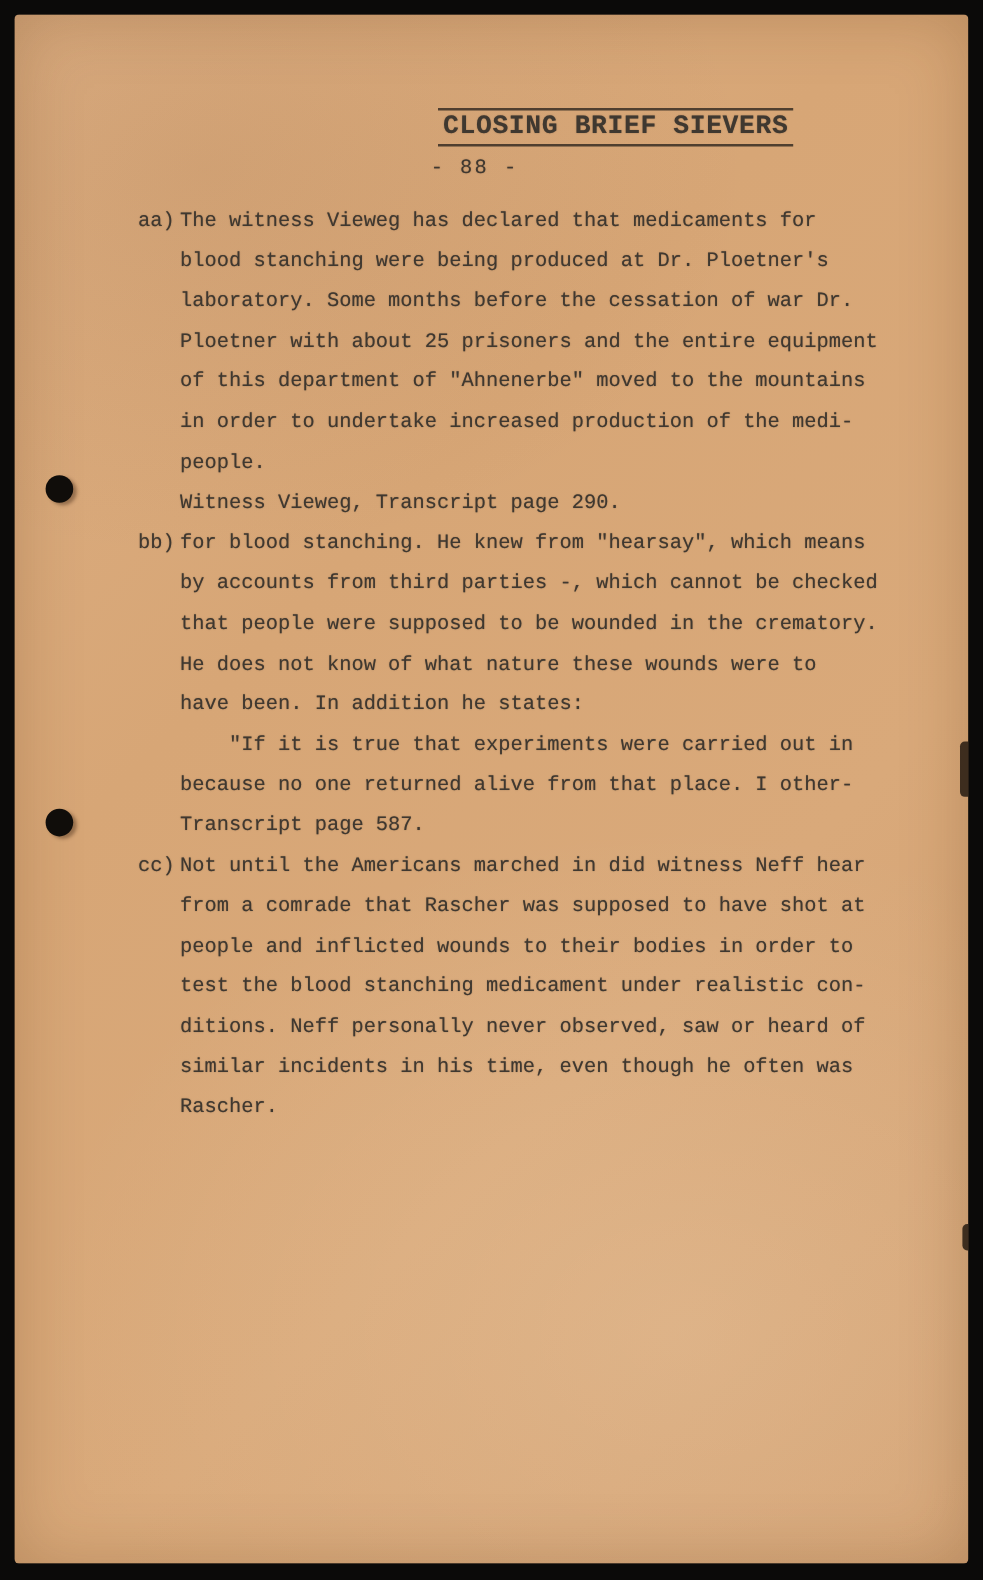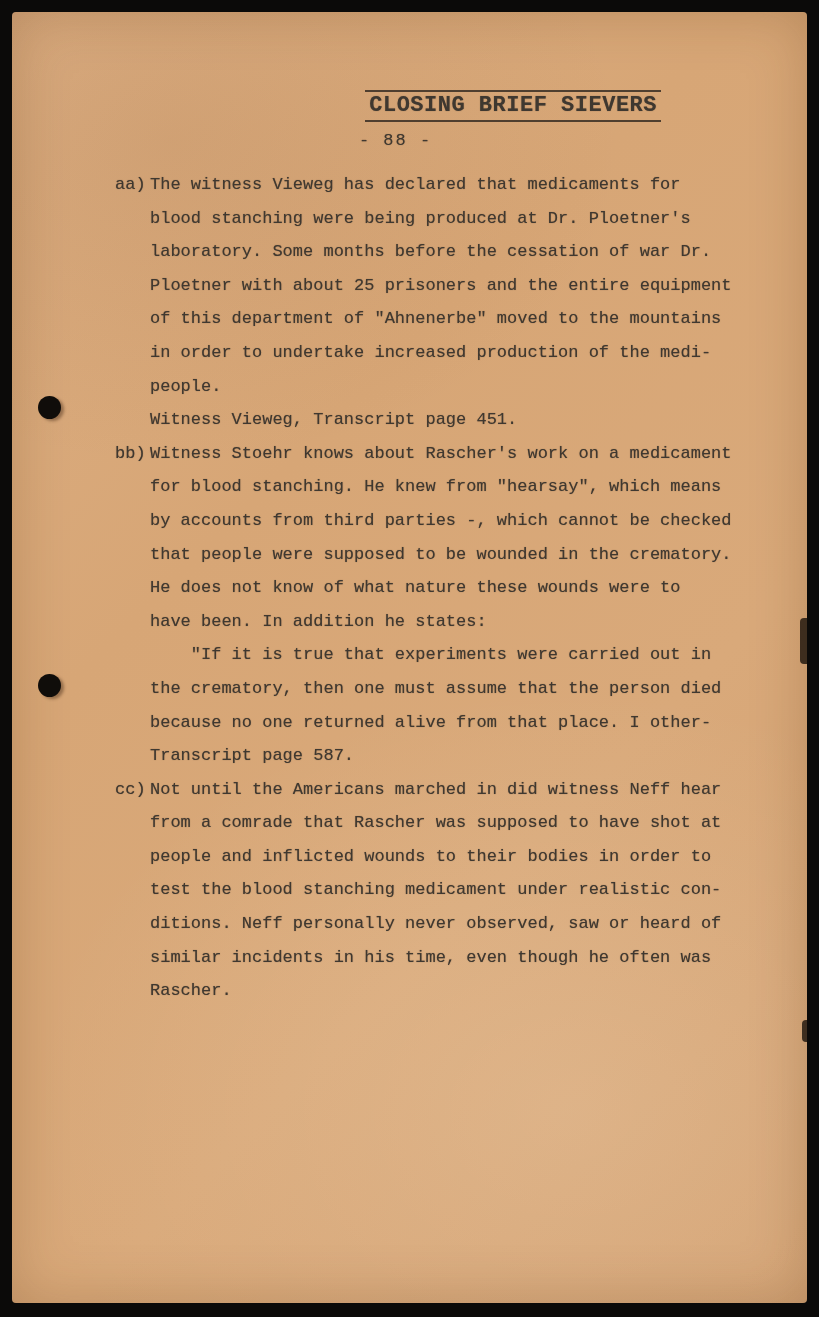--- a/index.html
+++ b/index.html
@@ -102,34 +102,32 @@
         <div class="section">
           <span class="section-label">aa)</span>
           <div class="section-lines">
             <div class="text-line">The witness Vieweg has declared that medicaments for</div>
             <div class="text-line">blood stanching were being produced at Dr. Ploetner's</div>
             <div class="text-line">laboratory. Some months before the cessation of war Dr.</div>
             <div class="text-line">Ploetner with about 25 prisoners and the entire equipment</div>
             <div class="text-line">of this department of "Ahnenerbe" moved to the mountains</div>
             <div class="text-line">in order to undertake increased production of the medi-</div>
             <div class="text-line">people.</div>
-            <div class="text-line">Witness Vieweg, Transcript page 451.</div>
+            <div class="text-line">Witness Vieweg, Transcript page 290.</div>
           </div>
         </div>
         <div class="section">
           <span class="section-label">bb)</span>
           <div class="section-lines">
-            <div class="text-line">Witness Stoehr knows about Rascher's work on a medicament</div>
             <div class="text-line">for blood stanching. He knew from "hearsay", which means</div>
             <div class="text-line">by accounts from third parties -, which cannot be checked</div>
             <div class="text-line">that people were supposed to be wounded in the crematory.</div>
             <div class="text-line">He does not know of what nature these wounds were to</div>
             <div class="text-line">have been. In addition he states:</div>
             <div class="text-line">    "If it is true that experiments were carried out in</div>
-            <div class="text-line">the crematory, then one must assume that the person died</div>
             <div class="text-line">because no one returned alive from that place. I other-</div>
             <div class="text-line">Transcript page 587.</div>
           </div>
         </div>
         <div class="section">
           <span class="section-label">cc)</span>
           <div class="section-lines">
             <div class="text-line">Not until the Americans marched in did witness Neff hear</div>
             <div class="text-line">from a comrade that Rascher was supposed to have shot at</div>
             <div class="text-line">people and inflicted wounds to their bodies in order to</div>

